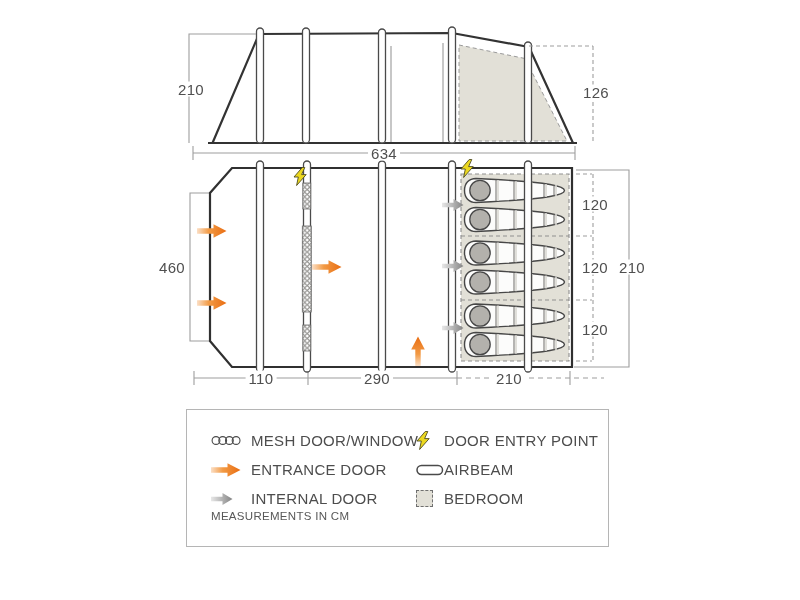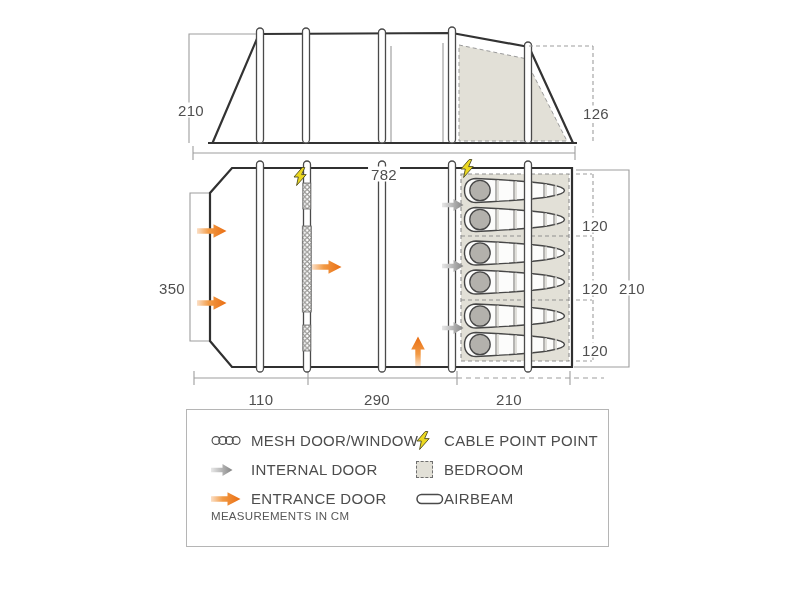--- a/index.html
+++ b/index.html
@@ -1,20 +1,20 @@
 <!DOCTYPE html>
 <html><head>
 <meta charset="utf-8">
 <style>
   html,body{margin:0;padding:0;background:#ffffff;}
   .canvas{position:relative;width:800px;height:600px;background:#fff;overflow:hidden;
           font-family:"Liberation Sans",sans-serif;}
   svg.art{position:absolute;left:0;top:0;}
   .dim{position:absolute;transform:translate(-50%,-50%);background:#fff;padding:0 3px;
-       font-size:15px;color:#4f4f4f;letter-spacing:.3px;white-space:nowrap;line-height:1;margin-top:21px;}
+       font-size:15px;color:#4f4f4f;letter-spacing:.3px;white-space:nowrap;line-height:1;}
   .legend{position:absolute;left:186px;top:409px;width:423px;height:138px;
           border:1.5px solid #b5b5b5;background:#fff;box-sizing:border-box;}
   .lcol{position:absolute;top:16px;}
   .lrow{display:flex;align-items:center;height:29px;}
   .icell{display:flex;align-items:center;}
   .llabel{font-size:15px;color:#4d4d4d;letter-spacing:.3px;white-space:nowrap;}
   .bed-sq{width:15px;height:15px;border:1.5px dashed #6f6f6f;background:#e2e0d7;}
   .lnote{position:absolute;left:24px;top:100px;font-size:11.5px;color:#585858;letter-spacing:.3px;}
 </style>
 </head>
@@ -148,22 +148,22 @@
       <use href="#arrowO" transform="translate(410,366) rotate(-90)"></use>
 
       <use href="#arrowG" transform="translate(442,198)"></use>
       <use href="#arrowG" transform="translate(442,259)"></use>
       <use href="#arrowG" transform="translate(442,321)"></use>
     </g>
   </svg>
 
   <div class="dim" style="left:191px;top:89px">210</div>
   <div class="dim" style="left:596px;top:92px">126</div>
-  <div class="dim" style="left:384px;top:153px">782</div>
-  <div class="dim" style="left:172px;top:267px">350</div>
+  <div class="dim" style="left:384px;top:153px">634</div>
+  <div class="dim" style="left:172px;top:267px">460</div>
   <div class="dim" style="left:595px;top:204px">120</div>
   <div class="dim" style="left:595px;top:267px">120</div>
   <div class="dim" style="left:632px;top:267px">210</div>
   <div class="dim" style="left:595px;top:329px">120</div>
   <div class="dim" style="left:261px;top:378px">110</div>
   <div class="dim" style="left:377px;top:378px">290</div>
   <div class="dim" style="left:509px;top:378px">210</div>
 
   <div class="legend">
     <div class="lcol" style="left:24px">
@@ -175,56 +175,56 @@
                 <circle cx="11.7" cy="5.5" r="3.9"></circle>
               <circle cx="18.4" cy="5.5" r="3.9"></circle>
                 <circle cx="25.1" cy="5.5" r="3.9"></circle>
             </g>
           </svg>
         </span>
         <span class="llabel">MESH DOOR/WINDOW</span>
       </div>
       <div class="lrow">
         <span class="icell" style="width:40px">
+          <svg width="30" height="16" viewBox="0 0 30 16">
+              <use href="#arrowO"></use>
+            </svg>
+        </span>
+        <span class="llabel">ENTRANCE DOOR</span>
+      </div>
+      <div class="lrow">
+        <span class="icell" style="width:40px">
           <svg width="22" height="14" viewBox="0 0 22 14">
               <use href="#arrowG"></use>
             </svg>
         </span>
         <span class="llabel">INTERNAL DOOR</span>
-      </div>
-      <div class="lrow">
-        <span class="icell" style="width:40px">
-          <svg width="30" height="16" viewBox="0 0 30 16">
-              <use href="#arrowO"></use>
-            </svg>
-        </span>
-        <span class="llabel">ENTRANCE DOOR</span>
       </div>
     </div>
 
     <div class="lcol" style="left:229px">
       <div class="lrow">
         <span class="icell" style="width:28px">
           <svg width="14" height="19" viewBox="0 0 14 19">
               <use href="#boltSym"></use>
             </svg>
         </span>
-        <span class="llabel">CABLE POINT POINT</span>
-      </div>
-      <div class="lrow">
-        <span class="icell" style="width:28px">
-          <span class="bed-sq"></span>
-        </span>
-        <span class="llabel">BEDROOM</span>
+        <span class="llabel">DOOR ENTRY POINT</span>
       </div>
       <div class="lrow">
         <span class="icell" style="width:28px">
           <svg width="28" height="12" viewBox="0 0 28 12">
             <rect x="1" y="1.5" width="25.5" height="9" rx="4.5" fill="#fff" stroke="#4a4a4a" stroke-width="1.5"></rect>
           </svg>
         </span>
         <span class="llabel">AIRBEAM</span>
       </div>
+      <div class="lrow">
+        <span class="icell" style="width:28px">
+          <span class="bed-sq"></span>
+        </span>
+        <span class="llabel">BEDROOM</span>
+      </div>
     </div>
 
     <div class="lnote">MEASUREMENTS IN CM</div>
   </div>
 </div>
 
 </body></html>

